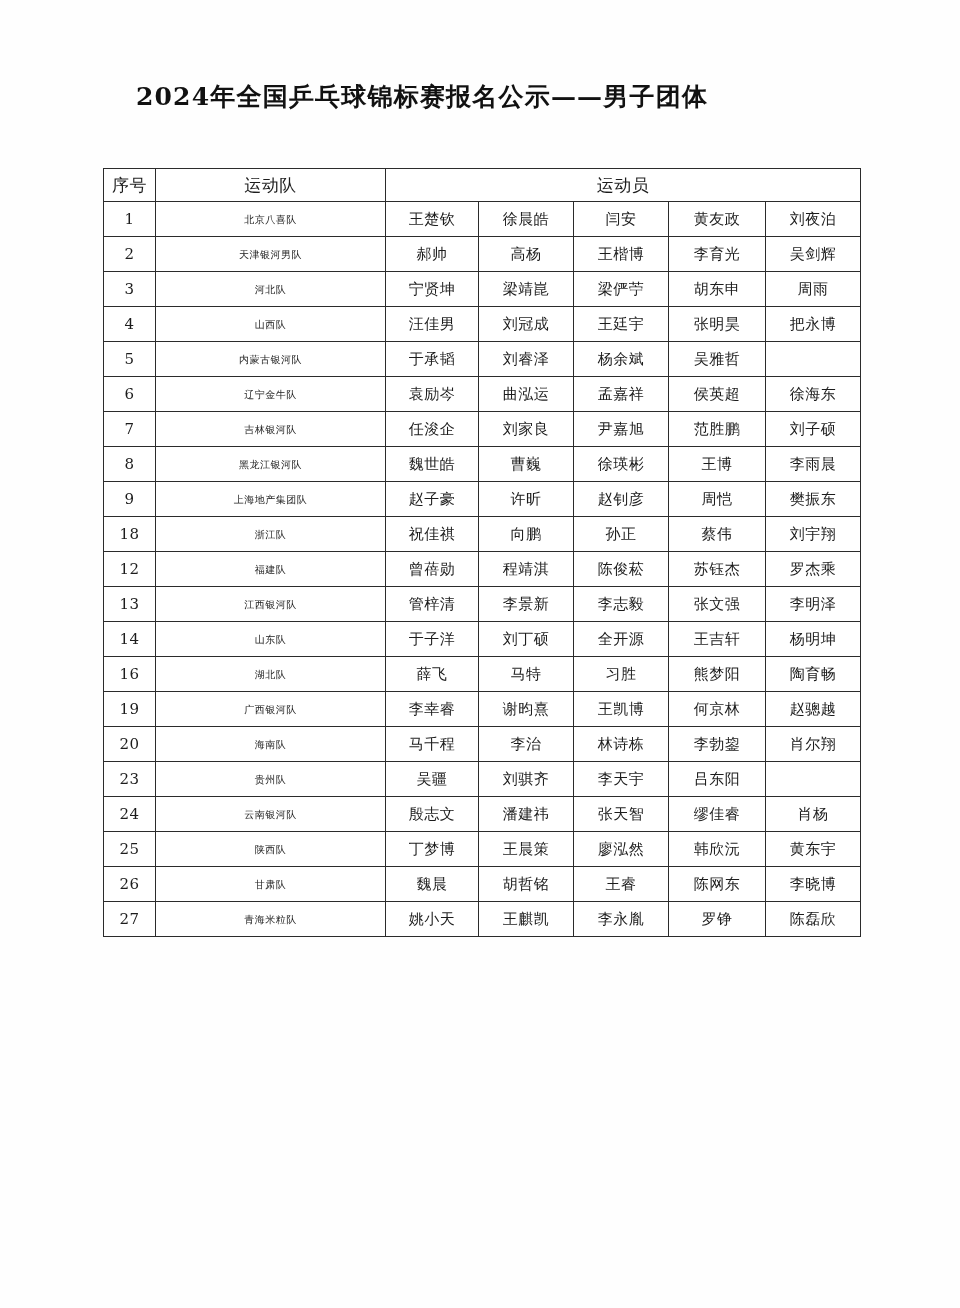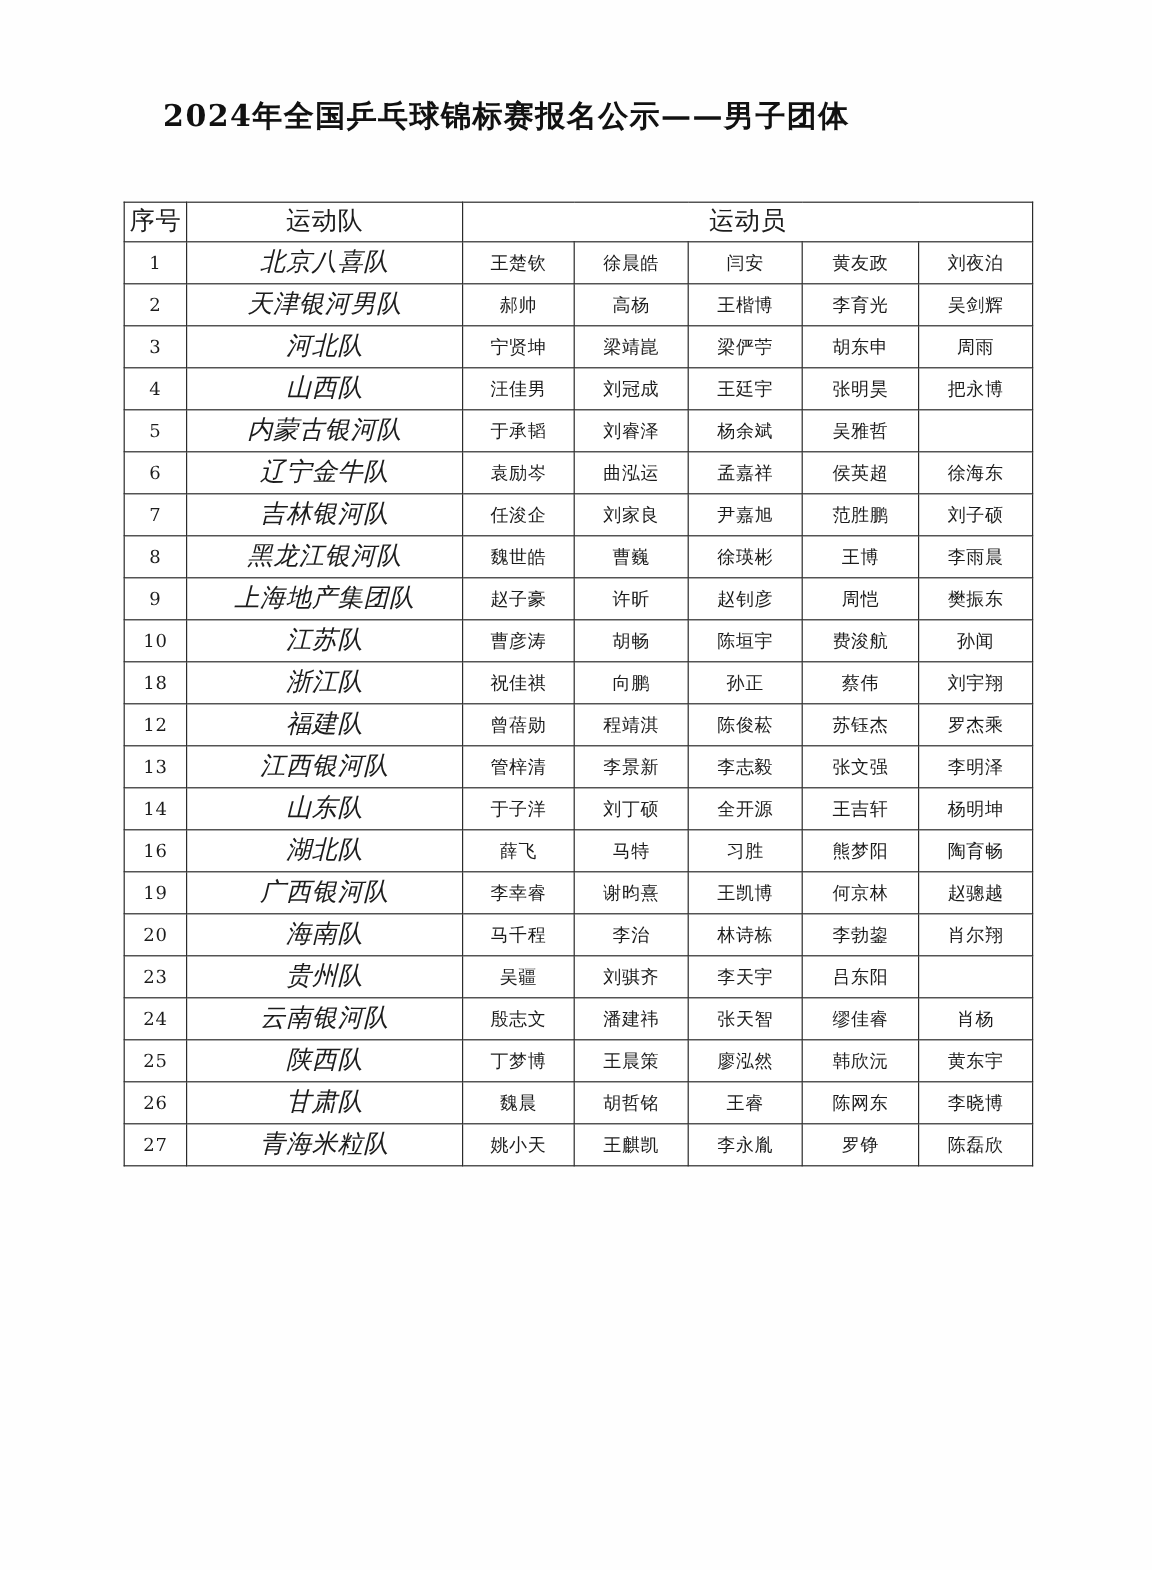--- a/index.html
+++ b/index.html
@@ -69,28 +69,27 @@
   col.c-p1 { width: 93px; }
   col.c-p2 { width: 95px; }
   col.c-p3 { width: 95px; }
   col.c-p4 { width: 97px; }
   col.c-p5 { width: 95px; }
   .idx-cell {
     font-family: "DejaVu Serif", "Liberation Serif", serif;
     font-size: 15px;
   }
   .team-cell {
-    font-size: 21px;
-    font-style: italic;
+    font-size: 10px;
   }
   .player-cell {
     font-size: 15px;
   }
   .hdr-cell {
-    font-size: 21px;
+    font-size: 17px;
   }
 </style>
 </head>
 <body>
 
 <div class="page">
 
   <div class="doc-title">2024年全国乒乓球锦标赛报名公示——男子团体</div>
 
   <div class="table-wrap">
@@ -187,29 +186,20 @@
           <tr>
             <td class="idx-cell">9</td>
             <td class="team-cell">上海地产集团队</td>
             <td class="player-cell">赵子豪</td>
             <td class="player-cell">许昕</td>
             <td class="player-cell">赵钊彦</td>
             <td class="player-cell">周恺</td>
             <td class="player-cell">樊振东</td>
           </tr>
           <tr>
-            <td class="idx-cell">10</td>
-            <td class="team-cell">江苏队</td>
-            <td class="player-cell">曹彦涛</td>
-            <td class="player-cell">胡畅</td>
-            <td class="player-cell">陈垣宇</td>
-            <td class="player-cell">费浚航</td>
-            <td class="player-cell">孙闻</td>
-          </tr>
-          <tr>
             <td class="idx-cell">18</td>
             <td class="team-cell">浙江队</td>
             <td class="player-cell">祝佳祺</td>
             <td class="player-cell">向鹏</td>
             <td class="player-cell">孙正</td>
             <td class="player-cell">蔡伟</td>
             <td class="player-cell">刘宇翔</td>
           </tr>
           <tr>
             <td class="idx-cell">12</td>

